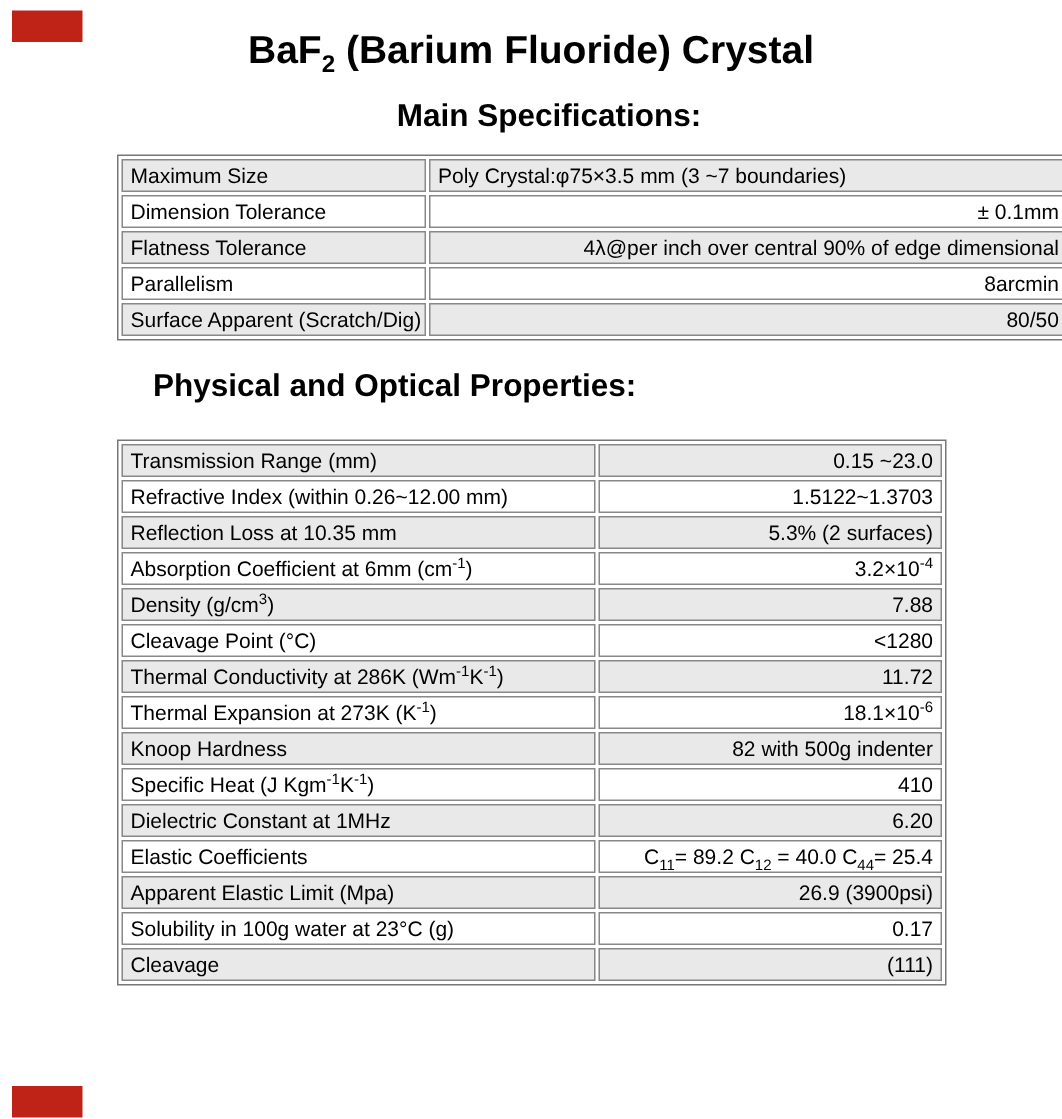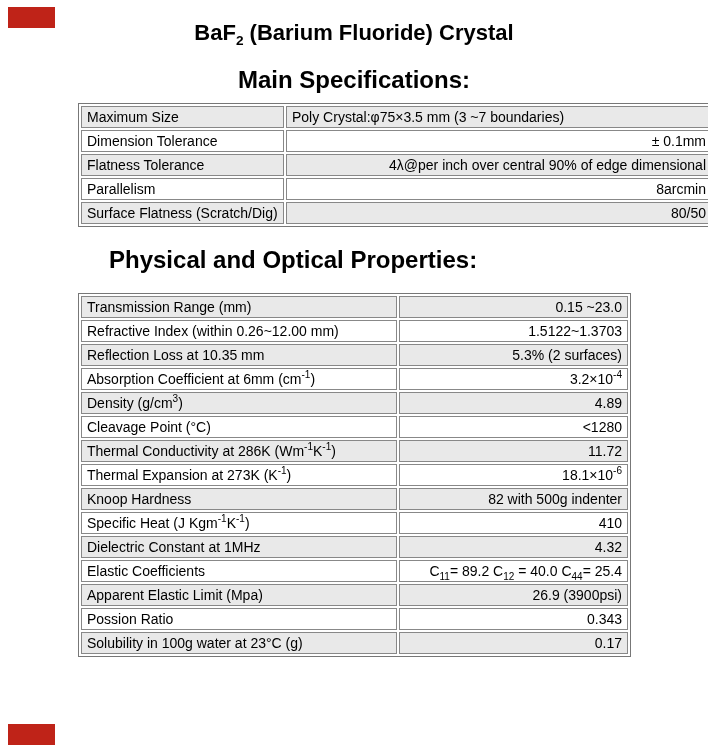--- a/index.html
+++ b/index.html
@@ -9,26 +9,26 @@
   html,body{margin:0;padding:0;background:#ffffff;}
   .page{
     position:relative; width:708px; height:746px; background:var(--bg);
     font-family:"Liberation Sans", sans-serif; color:var(--ink); overflow:hidden;
   }
   .redact{position:absolute; left:8px; width:47px; height:21px; background:var(--red);}
   .redact.top{top:7px;}
   .redact.bottom{top:724px;}
   h1.title{
     position:absolute; top:20px; left:0; width:708px; margin:0;
-    text-align:center; font-size:22px; font-weight:bold; line-height:26px;
+    text-align:center; font-size:26px; font-weight:bold; line-height:26px;
   }
   h1.title sub{font-size:0.62em;}
-  h2.sec{margin:0; font-size:24px; font-weight:bold; position:absolute;}
+  h2.sec{margin:0; font-size:21px; font-weight:bold; position:absolute;padding-left:24px;}
   h2.sec.center{top:66px; left:0; width:708px; text-align:center;}
-  h2.sec.left{top:246px; left:78px;margin-left:31px;}
+  h2.sec.left{top:246px; left:78px;}
   table.tbl{
     position:absolute; left:78px;
     border-collapse:separate; border-spacing:2px;
     border:1px solid var(--tableb);
     table-layout:fixed;
   }
   table.t1{top:103px; width:637px;}
   table.t2{top:293px; width:553px;}
   table.tbl td{
     border:1px solid var(--cellb);
@@ -65,21 +65,21 @@
         </tr>
         <tr>
           <td class="lbl">Flatness Tolerance</td>
           <td class="val">4λ@per inch over central 90% of edge dimensional</td>
         </tr>
         <tr>
           <td class="lbl">Parallelism</td>
           <td class="val">8arcmin</td>
         </tr>
         <tr>
-          <td class="lbl">Surface Flatness (Scratch/Dig)</td>
+          <td class="lbl">Surface Apparent (Scratch/Dig)</td>
           <td class="val">80/50</td>
         </tr>
       </tbody>
   </table>
 
   <h2 class="sec left">Physical and Optical Properties:</h2>
 
   <table class="tbl t2">
     <tbody>
         <tr>
@@ -93,21 +93,21 @@
         <tr>
           <td class="lbl">Reflection Loss at 10.35 mm</td>
           <td class="val">5.3% (2 surfaces)</td>
         </tr>
         <tr>
           <td class="lbl">Absorption Coefficient at 6mm (cm<sup>-1</sup>)</td>
           <td class="val">3.2×10<sup>-4</sup></td>
         </tr>
         <tr>
           <td class="lbl">Density (g/cm<sup>3</sup>)</td>
-          <td class="val">4.89</td>
+          <td class="val">7.88</td>
         </tr>
         <tr>
           <td class="lbl">Cleavage Point (°C)</td>
           <td class="val">&lt;1280</td>
         </tr>
         <tr>
           <td class="lbl">Thermal Conductivity at 286K (Wm<sup>-1</sup>K<sup>-1</sup>)</td>
           <td class="val">11.72</td>
         </tr>
         <tr>
@@ -117,36 +117,36 @@
         <tr>
           <td class="lbl">Knoop Hardness</td>
           <td class="val">82 with 500g indenter</td>
         </tr>
         <tr>
           <td class="lbl">Specific Heat (J Kgm<sup>-1</sup>K<sup>-1</sup>)</td>
           <td class="val">410</td>
         </tr>
         <tr>
           <td class="lbl">Dielectric Constant at 1MHz</td>
-          <td class="val">4.32</td>
+          <td class="val">6.20</td>
         </tr>
         <tr>
           <td class="lbl">Elastic Coefficients</td>
           <td class="val">C<sub>11</sub>= 89.2 C<sub>12</sub> = 40.0 C<sub>44</sub>= 25.4</td>
         </tr>
         <tr>
           <td class="lbl">Apparent Elastic Limit (Mpa)</td>
           <td class="val">26.9 (3900psi)</td>
         </tr>
         <tr>
-          <td class="lbl">Possion Ratio</td>
-          <td class="val">0.343</td>
+          <td class="lbl">Solubility in 100g water at 23°C (g)</td>
+          <td class="val">0.17</td>
         </tr>
         <tr>
-          <td class="lbl">Solubility in 100g water at 23°C (g)</td>
-          <td class="val">0.17</td>
+          <td class="lbl">Cleavage</td>
+          <td class="val">(111)</td>
         </tr>
       </tbody>
   </table>
 
   <div class="redact bottom"></div>
 
 </div>
 
 </body></html>

